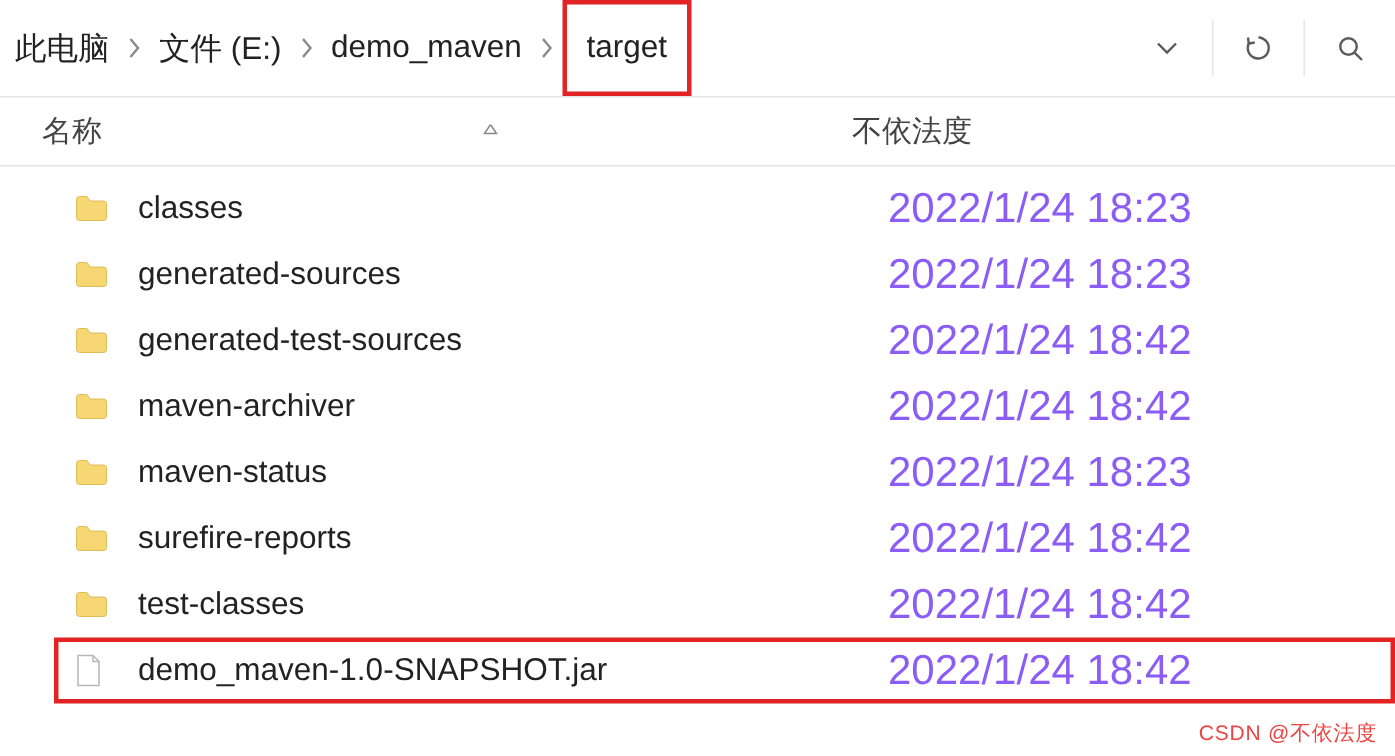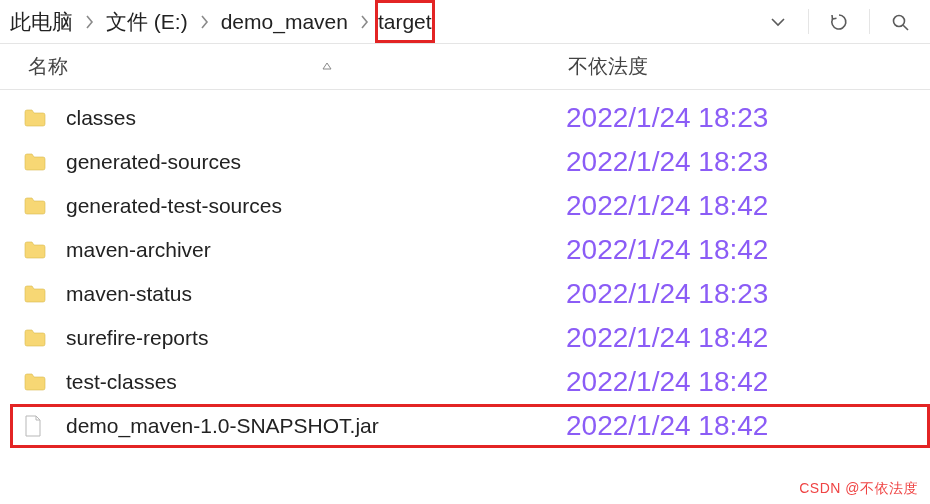--- a/index.html
+++ b/index.html
@@ -9,21 +9,21 @@
     color: #333;
     background: #fff;
     width: 930px;
     height: 504px;
     overflow: hidden;
     position: relative;
   }
   .addressbar {
     display: flex;
     align-items: center;
-    height: 44px;
+    height: 65px;
     border-bottom: 1px solid #e5e5e5;
     padding-left: 4px;
   }
   .crumbs {
     display: flex;
     align-items: center;
     flex: 1;
     height: 100%;
   }
   .crumb {
@@ -37,21 +37,21 @@
   }
   .chev {
     color: #8a8a8a;
     font-size: 15px;
     padding: 0 6px;
     display: flex;
     align-items: center;
   }
   .crumb.highlighted {
     border: 3px solid #e32424;
-    padding: 2px 0;
+    padding: 2px 13px;
   }
   .addr-right {
     display: flex;
     align-items: center;
     height: 100%;
   }
   .addr-btn {
     width: 60px;
     height: 100%;
     display: flex;
@@ -70,21 +70,21 @@
     align-items: center;
     height: 46px;
     padding: 0 0 0 28px;
     border-bottom: 1px solid #e5e5e5;
     color: #444;
     font-size: 20px;
   }
   .col-name { flex: 0 0 540px; display:flex; align-items:center; gap:14px;}
   .col-sort { font-size: 11px; color:#777; margin-left: 240px;}
   .col-date { flex: 1; }
-  .filelist { padding: 6px 0 0 10px; }
+  .filelist { padding: 6px 0 0 10px; margin-left: 26px; }
   .row {
     display: flex;
     align-items: center;
     height: 44px;
     padding-left: 14px;
   }
   .row.highlighted {
     border: 3px solid #e32424;
     height: 44px;
     padding-left: 11px;

